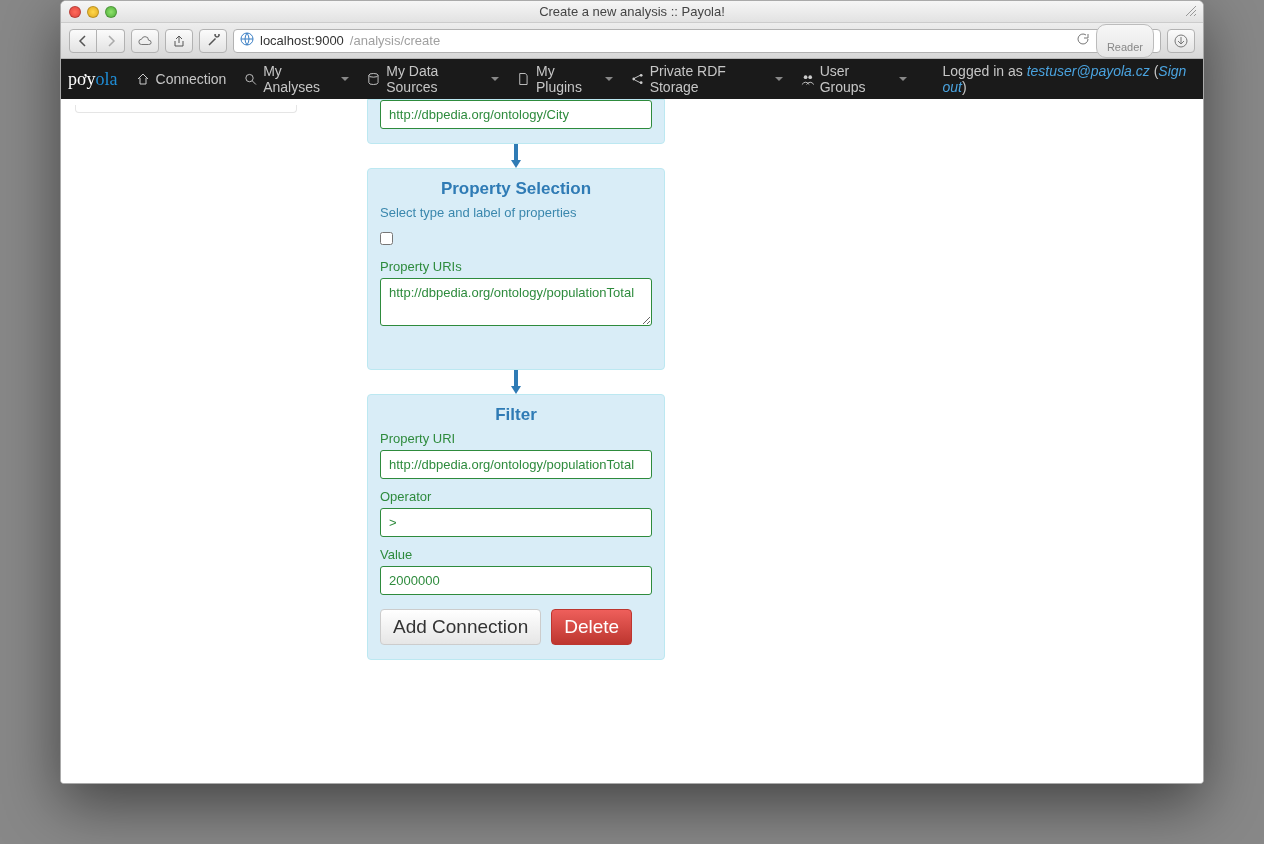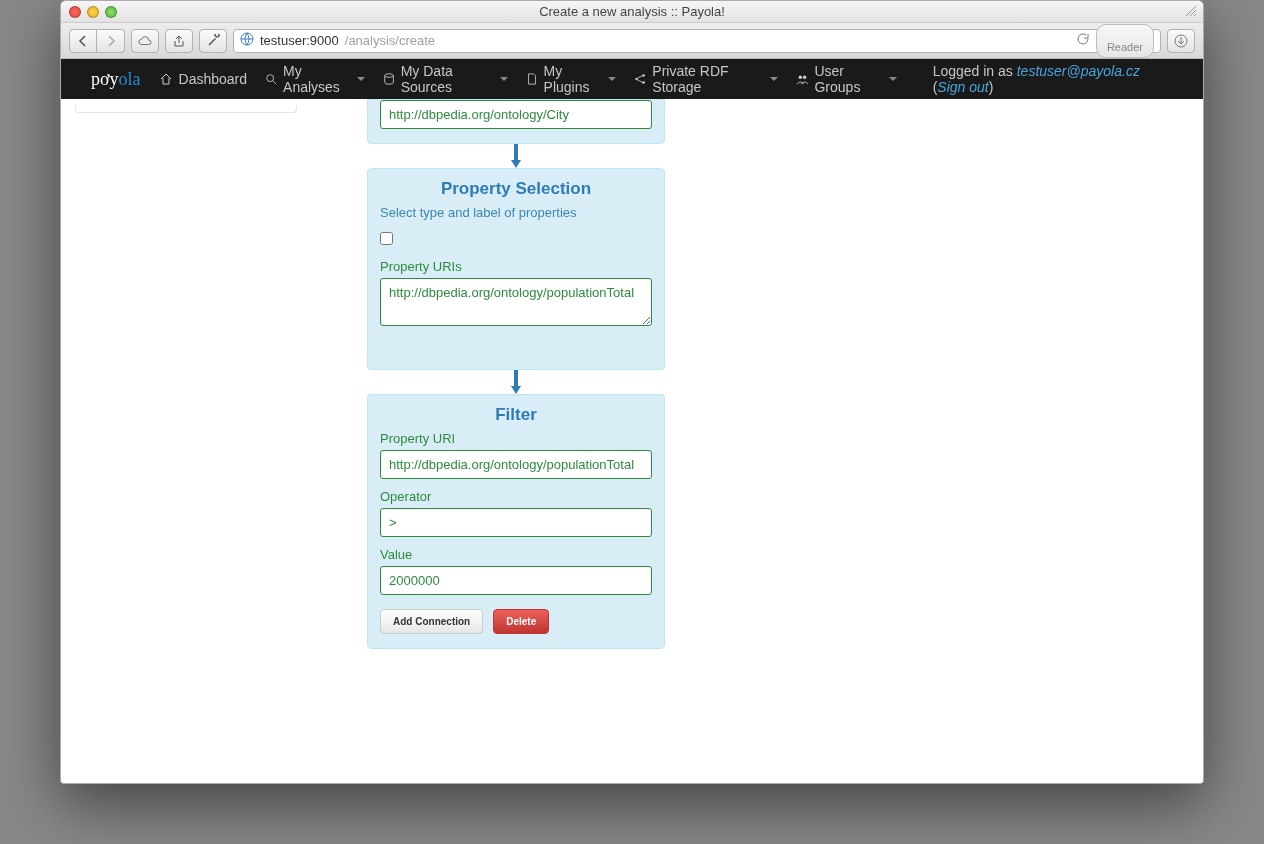--- a/index.html
+++ b/index.html
@@ -54,21 +54,21 @@
   .addr{
     flex:1; height:24px; background:#fff; border:1px solid #b2b2b2; border-radius:4px;
     display:flex; align-items:center; gap:6px; padding:0 6px; font-size:13px; color:#333;
   }
   .addr .globe{color:#3b7fc4;}
   .addr .greyed{color:#a0a0a0;}
   .reader-btn{height:22px;padding:16px 10px;background:linear-gradient(#f7f7f7,#e6e6e6);border:1px solid #bcbcbc;border-radius:10px;font-size:11px;color:#888;}
   .app{background:#fff; height:calc(100% - 58px); overflow:hidden;}
   .navbar{
     height:40px; background:#1a1a1a; color:#c6c6c6;
-    display:flex; align-items:center; padding:0 30px; gap:18px; font-size:14px;
+    display:flex; align-items:center; padding:0 7px; gap:18px; font-size:14px;
   }
   .logo{font-family:serif;font-size:18px;}
   .logo .p1{color:#fff;} .logo .rest{color:#1f8dd6;}
   .navlink{display:flex;align-items:center;gap:6px;cursor:pointer;}
   .caret-d{width:0;height:0;border-left:4px solid transparent;border-right:4px solid transparent;border-top:4px solid #888;}
   .nav-spacer{flex:1;}
   .loggedin{color:#c6c6c6;}
   .loggedin a{color:#4aa3df;text-decoration:none;font-style:italic;}
   .content{
     position:relative; padding:0; height:calc(100% - 40px);
@@ -88,22 +88,22 @@
   .tin, .tarea{
     width:100%; border:1px solid #2e8b3d; border-radius:3px; background:#fff;
     padding:6px 8px; font-size:13px; color:#2e8b3d; font-family:inherit;
   }
   .tarea{resize:both; height:48px;}
   .cbox{margin:4px 0;}
   .connector{width:298px;height:24px;display:flex;justify-content:center;}
   .connector svg{display:block;}
   .btnrow{display:flex;gap:10px;margin-top:14px;}
   .btn{
-    padding:6px 12px;border-radius:4px;font-size:10px;border:1px solid #ccc;
-    background:linear-gradient(#fff,#e6e6e6);color:#333;cursor:pointer;font-weight:bold;
+    padding:6px 12px;border-radius:4px;font-size:19px;border:1px solid #ccc;
+    background:linear-gradient(#fff,#e6e6e6);color:#333;cursor:pointer;
   }
   .btn.danger{background:linear-gradient(#ee5f5b,#bd362f);color:#fff;border-color:#bd362f;}
   .ic{width:14px;height:14px;display:inline-block;}
 </style>
 </head>
 <body>
 
 <div class="mac-window">
 
   <div class="titlebar">
@@ -146,21 +146,21 @@
           <path d="M11 3 a2 2 0 1 1 0.1 0 M9.5 4.5 L3 11" stroke="#555" fill="none" stroke-width="1.5"></path>
         </svg>
       </div>
     <div class="addr">
       <span class="globe">
         <svg width="14" height="14" viewBox="0 0 14 14">
             <circle cx="7" cy="7" r="6" fill="none" stroke="#3b7fc4"></circle>
             <path d="M1 7 h12 M7 1 q4 6 0 12 M7 1 q-4 6 0 12" stroke="#3b7fc4" fill="none"></path>
           </svg>
       </span>
-      <span>testuser:9000</span>
+      <span>localhost:9000</span>
         <span class="greyed">/analysis/create</span>
       <span style="flex:1"></span>
       <span><svg width="14" height="14" viewBox="0 0 14 14">
             <path d="M12 7 a5 5 0 1 1 -2 -4 M12 2 v4 h-4" stroke="#777" fill="none"></path>
           </svg></span>
       <span class="reader-btn">Reader</span>
     </div>
     <div class="sbtn">
         <svg class="ic" viewBox="0 0 14 14">
           <circle cx="7" cy="7" r="6" stroke="#777" fill="none"></circle>
@@ -170,21 +170,21 @@
   </div>
 
   <div class="app">
     <div class="navbar">
       <span class="logo"><span class="p1">p</span><span class="p1">ơ</span><span class="p1">y</span><span class="rest">ola</span></span>
 
       <span class="navlink">
         <svg class="ic" viewBox="0 0 14 14">
             <path d="M2 7 L7 2 L12 7 M4 6 v6 h6 v-6" stroke="#ccc" fill="none"></path>
           </svg>
-        <span>Dashboard</span>
+        <span>Connection</span>
       </span>
       <span class="navlink">
         <svg class="ic" viewBox="0 0 14 14">
             <circle cx="6" cy="6" r="4" stroke="#ccc" fill="none"></circle>
             <path d="M9 9 l4 4" stroke="#ccc"></path>
           </svg>
         <span>My Analyses</span>
         <span class="caret-d"></span>
       </span>
       <span class="navlink">

